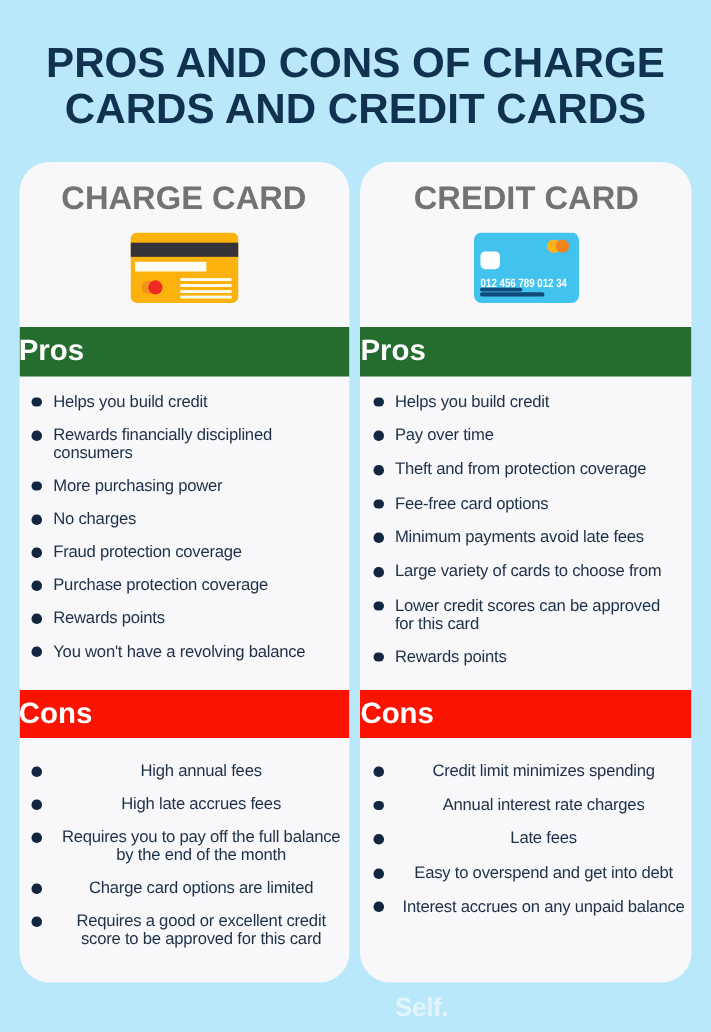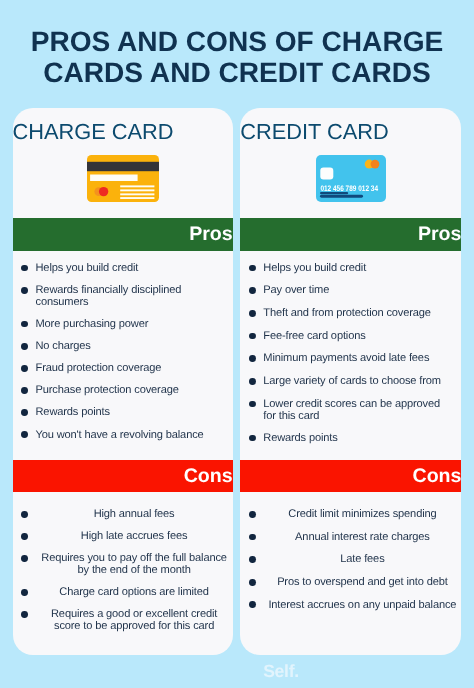--- a/index.html
+++ b/index.html
@@ -10,30 +10,30 @@
 
   .title{position:absolute;left:0;top:25.5px;width:474px;text-align:center;
          color:#103250;font-weight:bold;font-size:28.1px;line-height:31.6px;
          letter-spacing:0px;}
 
   .panel{position:absolute;top:108.2px;height:547px;background:#f8f8fa;
          border-radius:20px;overflow:hidden;}
   .panel.left{left:12.5px;width:220.2px;}
   .panel.right{left:240.3px;width:221.2px;}
 
-  .card-title{position:absolute;left:0;top:12px;width:100%;text-align:left;
-              color:#0c4a6e;font-weight:normal;font-size:21.8px;
+  .card-title{position:absolute;left:0;top:12px;width:100%;text-align:center;
+              color:#737373;font-weight:bold;font-size:21.8px;
               letter-spacing:0px;line-height:24px;}
 
   .icon-wrap{position:absolute;left:0;top:47px;width:100%;display:flex;
              justify-content:center;}
   .icon-wrap svg{display:block;}
 
   .band{position:absolute;left:0;width:100%;color:#fff;font-weight:bold;
-        font-size:19.6px;text-align:right;height:32.3px;
+        font-size:19.6px;text-align:left;height:32.3px;
         line-height:32.3px;letter-spacing:0px;}
   .band.pros{background:#256d2e;top:110.1px;}
   .band.cons{background:#fa1400;top:351.4px;}
 
   ul{list-style:none;margin:0;padding:0;position:absolute;left:0;width:100%;}
   ul.pros-list{top:153.6px;}
   .panel.left ul{--gap:10.1px;}
   .panel.right ul{--gap:10.55px;}
   ul.cons-list{top:399.8px;text-align:center;}
   li{position:relative;color:#1d3048;font-size:11.1px;line-height:12.1px;
@@ -114,19 +114,19 @@
         <li><span class="bullet"></span><span>Minimum payments avoid late fees</span></li>
         <li><span class="bullet"></span><span>Large variety of cards to choose from</span></li>
         <li class="multi"><span class="bullet"></span><span>Lower credit scores can be approved<br>for this card</span></li>
         <li><span class="bullet"></span><span>Rewards points</span></li>
       </ul>
     <div class="band cons">Cons</div>
     <ul class="list cons-list">
         <li><span class="bullet"></span><span>Credit limit minimizes spending</span></li>
         <li><span class="bullet"></span><span>Annual interest rate charges</span></li>
         <li><span class="bullet"></span><span>Late fees</span></li>
-        <li><span class="bullet"></span><span>Pros to overspend and get into debt</span></li>
+        <li><span class="bullet"></span><span>Easy to overspend and get into debt</span></li>
         <li><span class="bullet"></span><span>Interest accrues on any unpaid balance</span></li>
       </ul>
   </div>
 
   <div class="logo">Self.</div>
 </div>
 
 </body></html>

